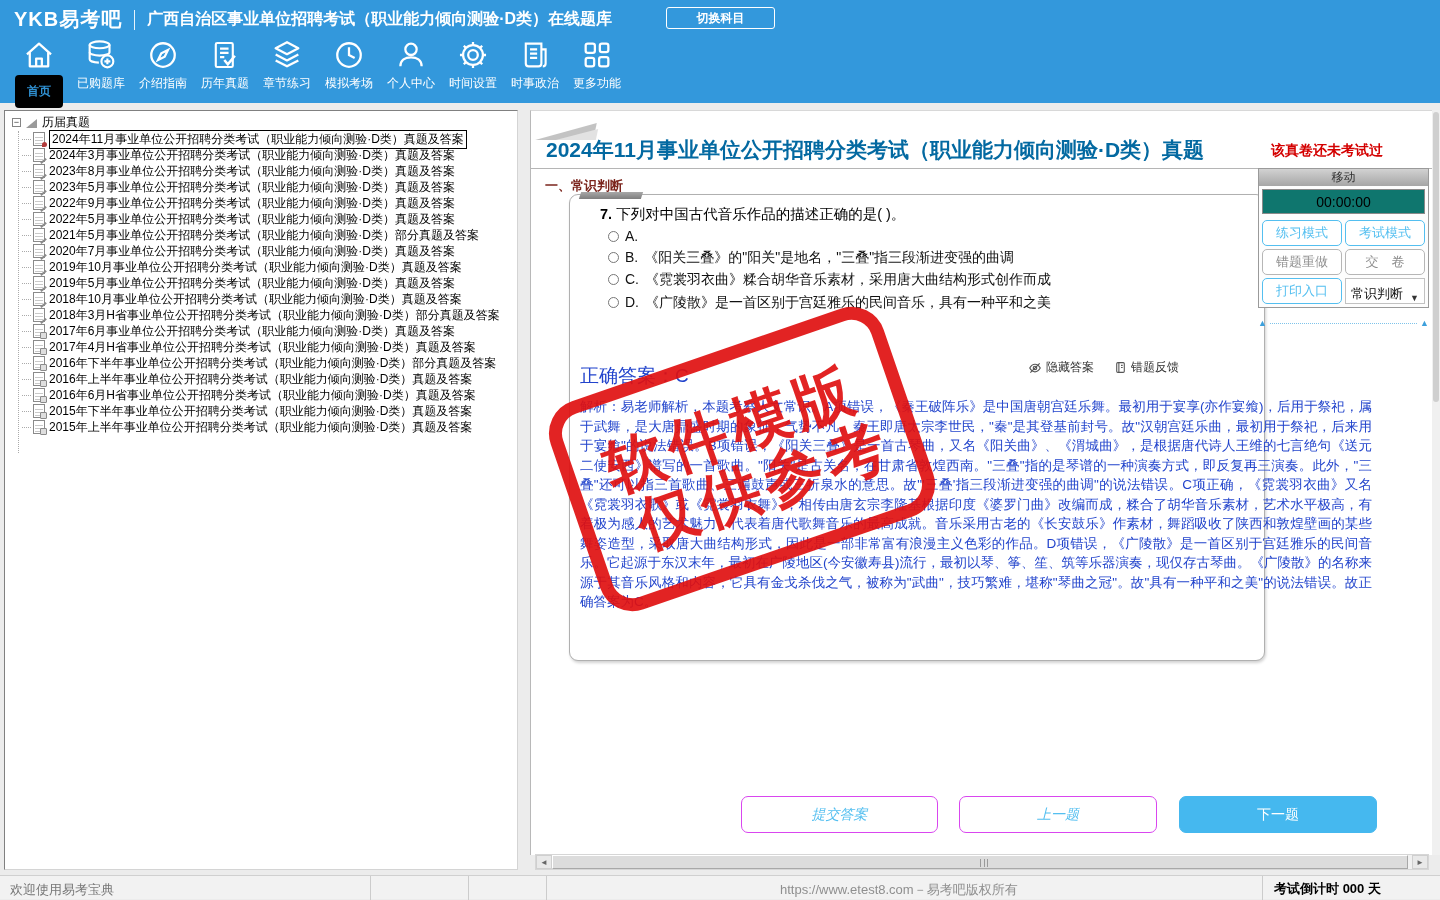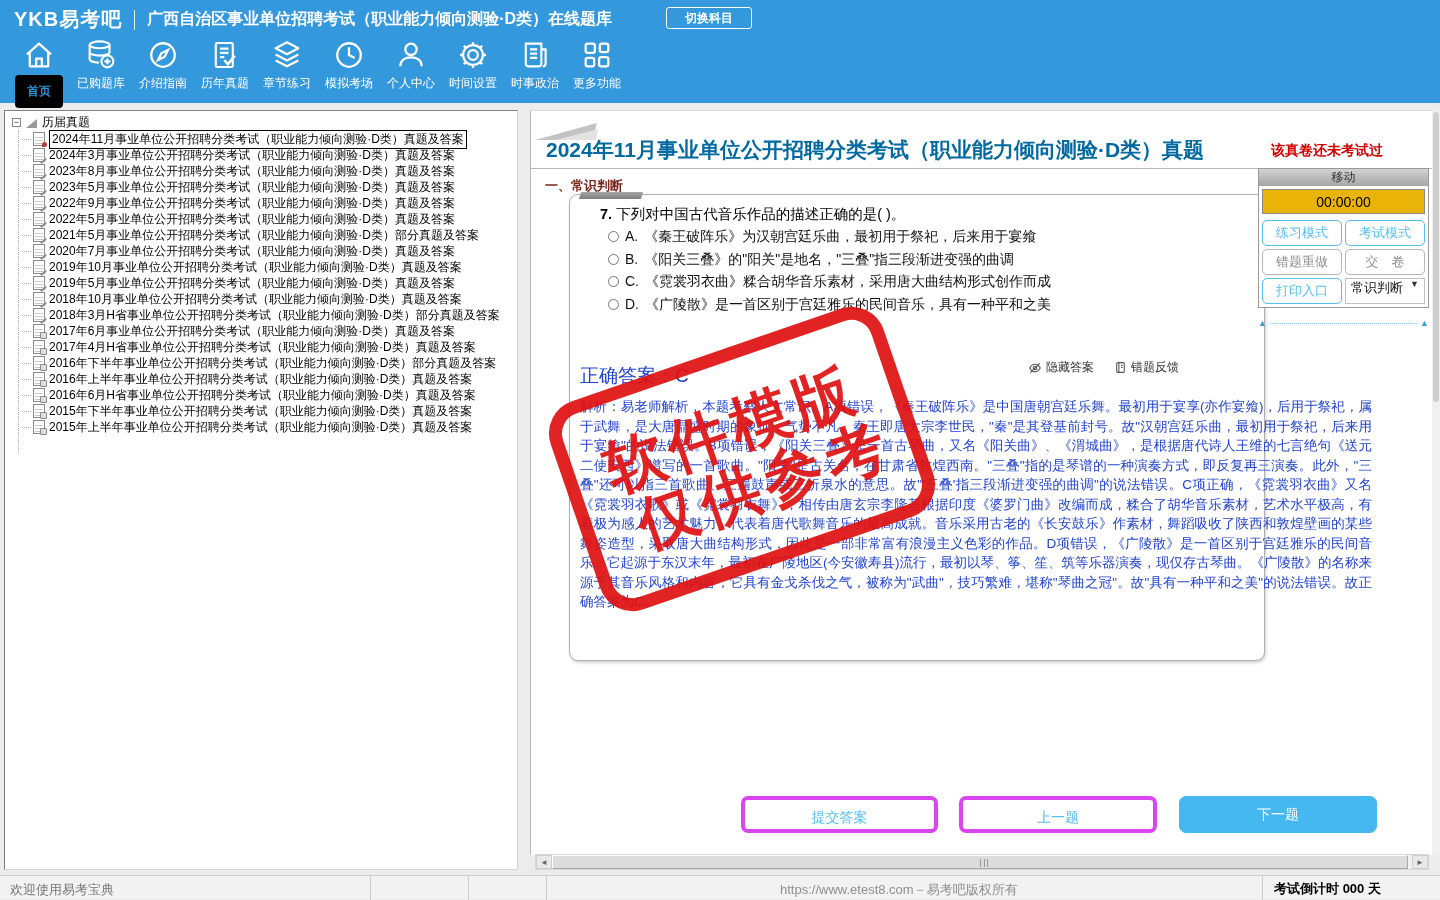--- a/index.html
+++ b/index.html
@@ -5,21 +5,21 @@
   * { margin:0; padding:0; box-sizing:border-box; }
   html,body { width:1440px; height:900px; overflow:hidden; font-family:"Liberation Sans","DejaVu Sans",sans-serif; background:#ececec; }
   #stage { position:relative; width:1440px; height:900px; background:#ececec; }
 
   
   .hdr { position:absolute; left:0; top:0; width:1440px; height:103px; background:#3398dc; }
   .hdr-row1 { position:absolute; left:14px; top:6px; display:flex; align-items:center; gap:12px; color:#fff; }
   .logo { font-size:20px; font-weight:bold; letter-spacing:1px; }
   .hdr-div { width:1px; height:20px; background:#e8f4fc; }
   .app-title { font-size:16px; font-weight:bold; }
-  .switch-btn { position:absolute; left:666px; top:7px; width:86px; height:22px; border:1px solid #fff; border-radius:3px; color:#fff; font-size:12px; font-weight:bold; text-align:center; line-height:20px; cursor:pointer; }
+  .switch-btn { position:absolute; left:666px; top:7px; width:109px; height:22px; border:1px solid #fff; border-radius:3px; color:#fff; font-size:12px; font-weight:bold; text-align:center; line-height:20px; cursor:pointer; }
   .nav { position:absolute; left:8px; top:36px; display:flex; }
   .nav-item { display:flex; flex-direction:column; align-items:center; padding:0 7px; cursor:pointer; }
   .nav-ico { height:38px; display:flex; align-items:center; justify-content:center; }
   .nav-lab { font-size:12px; color:#fff; margin-top:1px; white-space:nowrap; }
   .nav-lab.active { background:#000000; color:#2f8fd0; border-radius:4px; padding:8px 12px; font-weight:bold; }
 
   
   .tree-panel { position:absolute; left:4px; top:110px; width:514px; height:760px; background:#fff; border:1px solid; border-color:#808080 #d4d4d4 #d4d4d4 #808080; overflow:hidden; padding:3px 0 0 4px; }
   .tree-vline { position:absolute; left:13px; top:20px; height:322px; border-left:1px dotted #aaa; }
   .tree-root { display:flex; align-items:center; gap:5px; height:17px; font-size:12px; color:#000; }
@@ -57,33 +57,33 @@
   .analysis { position:absolute; left:10px; top:202px; width:792px; font-size:13.5px; line-height:19.5px; color:#2244cc; text-align:justify; }
 
   
   .stamp { position:absolute; left:35px; top:238px; width:352px; height:220px; border:13px solid rgba(223,16,16,.92); border-radius:34px; transform:rotate(-19deg); display:flex; flex-direction:column; align-items:center; justify-content:center; pointer-events:none; }
   .stamp div { font-size:60px; font-weight:bold; color:rgba(223,16,16,.92); letter-spacing:6px; line-height:1.05; white-space:nowrap; }
   .stamp .l2 { margin-left:26px; }
 
   
   .fpanel { position:absolute; left:727px; top:57px; width:171px; background:#fdfdfd; border:1px solid #9a9a9a; }
   .fpanel-title { height:17px; background:linear-gradient(#d2d2d2,#a6a6a6); font-size:12px; color:#333; text-align:center; line-height:17px; cursor:move; }
-  .timer-box { margin:3px; height:25px; border:1px solid #8a8a8a; font-size:14px; color:#000; text-align:center; line-height:24px; background:#eab308; }
+  .timer-box { margin:3px; height:25px; border:1px solid #8a8a8a; font-size:14px; color:#000; text-align:center; line-height:24px; background:#0f766e; }
   .fbtns { display:grid; grid-template-columns:1fr 1fr; gap:3px; padding:3px; }
   .fbtn { height:26px; border-radius:5px; background:#fff; font-size:13px; text-align:center; line-height:24px; cursor:pointer; }
   .fbtn.blue { border:1.5px solid #54bff0; color:#54bff0; }
   .fbtn.gray { border:1px solid #b6b6b6; color:#8f8f8f; }
-  .fsel { height:26px; border:1px solid #c2c2c2; background:#fff; font-size:13px; color:#111; display:flex; align-items:flex-start; justify-content:space-between; padding:0 5px; cursor:pointer; }
+  .fsel { height:26px; border:1px solid #c2c2c2; background:#fff; font-size:13px; color:#111; display:flex; align-items:flex-end; justify-content:space-between; padding:0 5px; cursor:pointer; }
   .fsel .car { font-size:9px; color:#333; }
   .collapse-strip { position:absolute; left:727px; top:207px; width:171px; display:flex; align-items:center; color:#3da0dc; font-size:9px; }
   .collapse-strip .dots { flex:1; border-top:1px dotted #7ec3ea; margin:0 3px; }
 
   
   .bbtn { position:absolute; top:685px; height:37px; border-radius:7px; font-size:14px; text-align:center; line-height:35px; cursor:pointer; }
-  .bbtn.outline { background:#fff; border:4px solid #d946ef; color:#54bff0; }
+  .bbtn.outline { background:#fff; border:1px solid #d946ef; color:#54bff0;font-style:italic; }
   .bbtn.fill { background:#45b8ef; border:1px solid #45b8ef; color:#fff; }
   #btn-submit { left:210px; width:197px; }
   #btn-prev { left:428px; width:198px; }
   #btn-next { left:648px; width:198px; }
 
   
   .hscroll { position:absolute; left:4px; top:743px; width:894px; height:16px; background:#f1f1f1; border:1px solid #d6d6d6; display:flex; align-items:stretch; }
   .hs-arrow { width:16px; font-size:8px; color:#666; text-align:center; line-height:14px; background:#e9e9e9; border:1px solid #cfcfcf; flex:none; cursor:pointer; }
   .hs-thumb { flex:1; margin-right:4px; background:#dcdcdc; border:1px solid; border-color:#fff #a8a8a8 #a8a8a8 #fff; position:relative; cursor:grab; }
   .hs-grip { position:absolute; left:50%; top:3px; width:8px; height:8px; border-left:1px solid #9a9a9a; border-right:1px solid #9a9a9a; }
@@ -318,21 +318,20 @@
     <div class="qpanel">
       <div class="qtab"></div>
       <div class="qrow">
         <span class="qnum">7.</span>
         <span>下列对中国古代音乐作品的描述正确的是( )。</span>
       </div>
       <div class="opts">
         <div class="opt">
           <span class="radio"></span>
           <span>A.</span>
-          <span>《秦王破阵乐》为汉朝宫廷乐曲，最初用于祭祀，后来用于宴飨</span>
         </div>
         <div class="opt">
           <span class="radio"></span>
           <span>B.</span>
           <span>《阳关三叠》的"阳关"是地名，"三叠"指三段渐进变强的曲调</span>
         </div>
         <div class="opt">
           <span class="radio"></span>
           <span>C.</span>
           <span>《霓裳羽衣曲》糅合胡华音乐素材，采用唐大曲结构形式创作而成</span>

